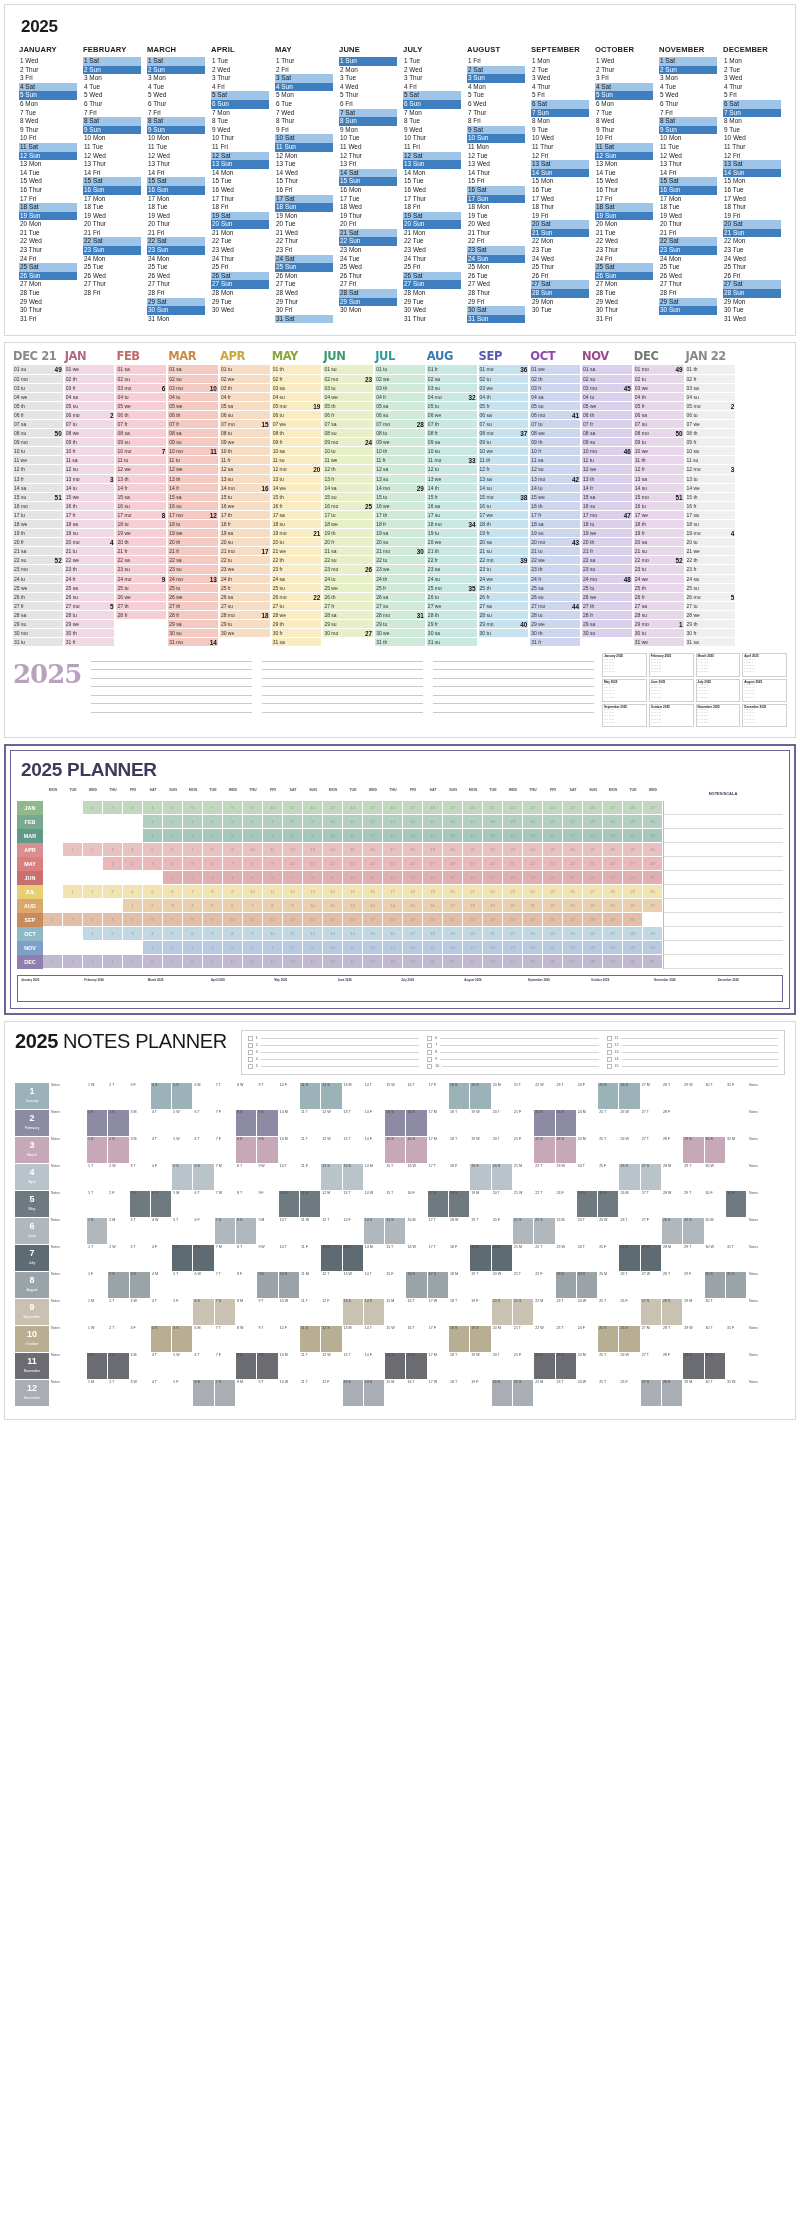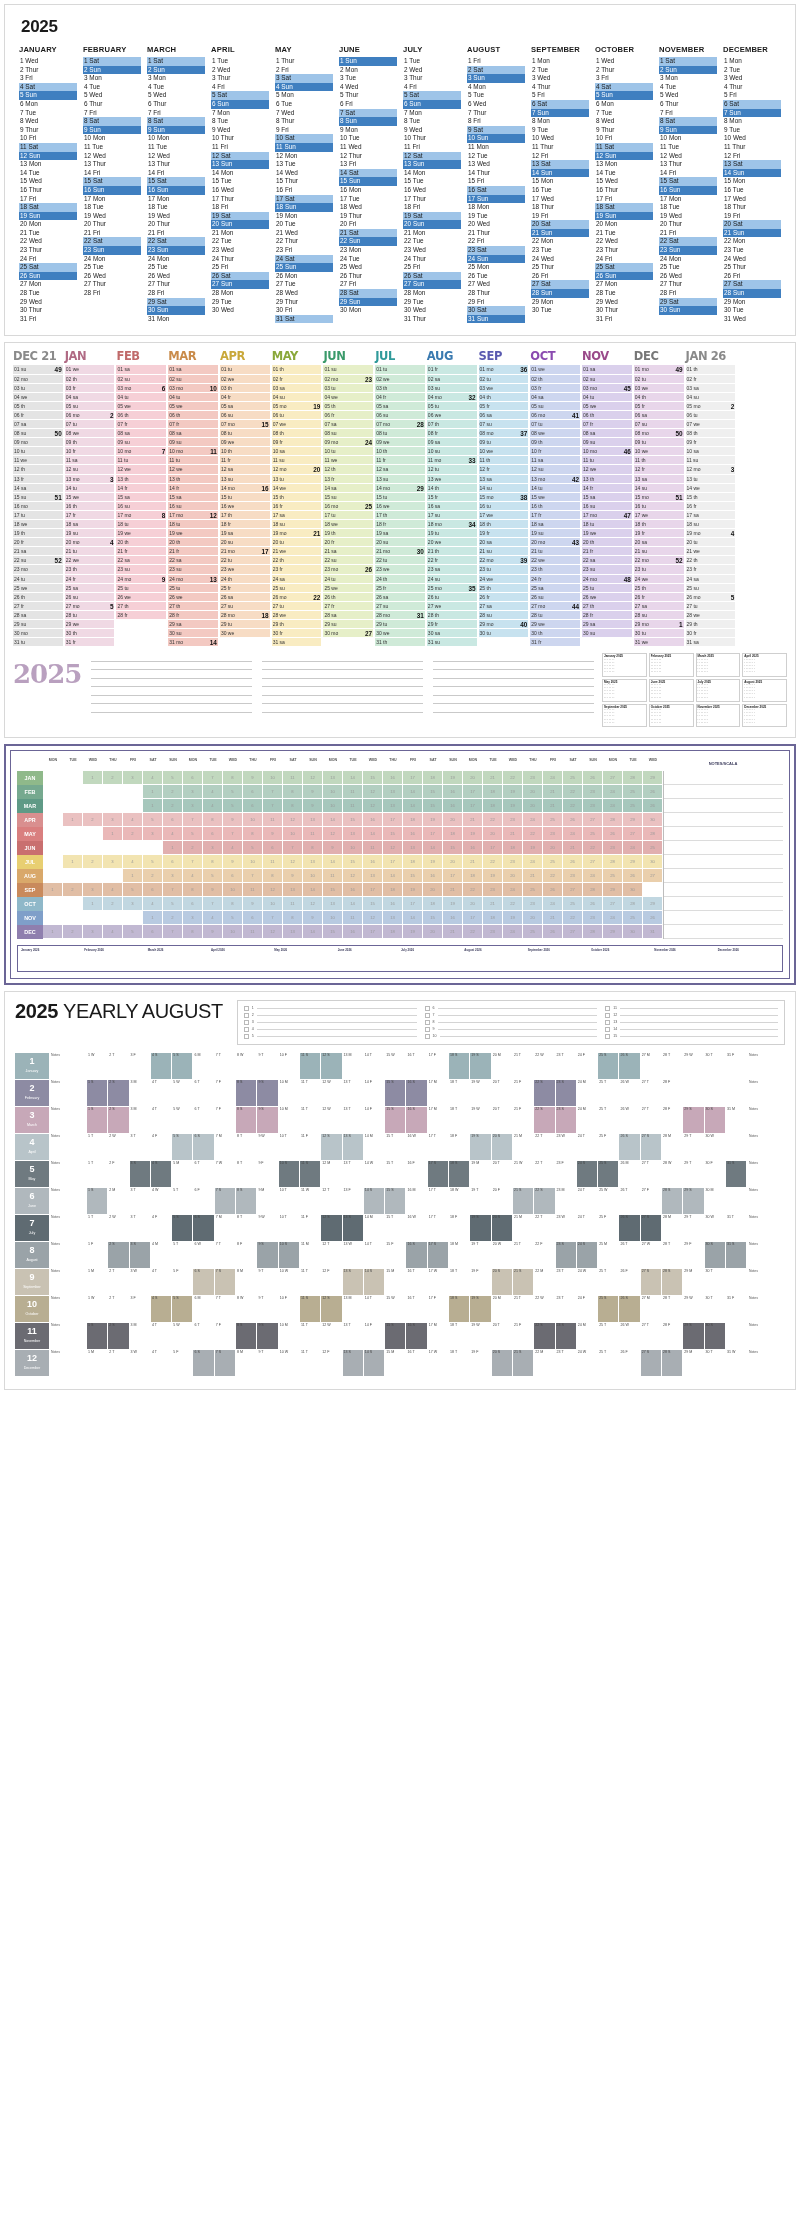--- a/index.html
+++ b/index.html
@@ -660,21 +660,21 @@
         <div style="color: rgb(201, 139, 74);">MAR</div>
         <div style="color: rgb(201, 168, 58);">APR</div>
         <div style="color: rgb(138, 168, 58);">MAY</div>
         <div style="color: rgb(58, 154, 106);">JUN</div>
         <div style="color: rgb(47, 154, 154);">JUL</div>
         <div style="color: rgb(58, 122, 176);">AUG</div>
         <div style="color: rgb(90, 90, 176);">SEP</div>
         <div style="color: rgb(138, 74, 176);">OCT</div>
         <div style="color: rgb(154, 74, 138);">NOV</div>
         <div style="color: rgb(119, 119, 119);">DEC</div>
-        <div style="color: rgb(138, 138, 138);">JAN 26</div>
+        <div style="color: rgb(138, 138, 138);">JAN 22</div>
         <div style="color: rgb(192, 106, 106);"></div>
       </div>
     <div class="p2-grid" id="p2grid">
         <div class="p2-col">
           <div class="p2-cell" style="background: rgb(228, 228, 228);">01 su<span class="wk">49</span></div>
           <div class="p2-cell" style="background: rgb(228, 228, 228);">02 mo</div>
           <div class="p2-cell" style="background: rgb(228, 228, 228);">03 tu</div>
           <div class="p2-cell" style="background: rgb(228, 228, 228);">04 we</div>
           <div class="p2-cell" style="background: rgb(228, 228, 228);">05 th</div>
           <div class="p2-cell" style="background: rgb(228, 228, 228);">06 fr</div>
@@ -1294,20 +1294,21 @@
             <div>· · · · · · ·</div>
             <div>· · · · · · ·</div>
             <div>· · · · · · ·</div>
           </div>
         </div>
     </div>
   </section>
 
   <section class="panel3">
     <div class="p3-inner">
+      <div class="p3-title">2025 PLANNER</div>
       <div class="p3-row">
         <div class="p3-label" style="background:transparent"></div>
         <div class="p3-dowrow" style="flex:1" id="p3dow">
             <div class="p3-dow">MON</div>
             <div class="p3-dow">TUE</div>
             <div class="p3-dow">WED</div>
             <div class="p3-dow">THU</div>
             <div class="p3-dow">FRI</div>
             <div class="p3-dow">SAT</div>
             <div class="p3-dow">SUN</div>
@@ -1908,21 +1909,21 @@
             <div>·······</div>
           </div>
         </div>
     </div>
   </section>
 
   <section class="panel4">
     <div class="p4-top">
       <div class="p4-title">
         <span>2025</span>
-        <span class="thin">YEARLY AUGUST</span>
+        <span class="thin">NOTES PLANNER</span>
       </div>
       <div class="p4-legend" id="p4legend">
           <div class="p4-legcol">
             <div>
               <span class="sw"></span>
               <span>1</span>
               <span class="ln"></span>
             </div>
             <div>
               <span class="sw"></span>

